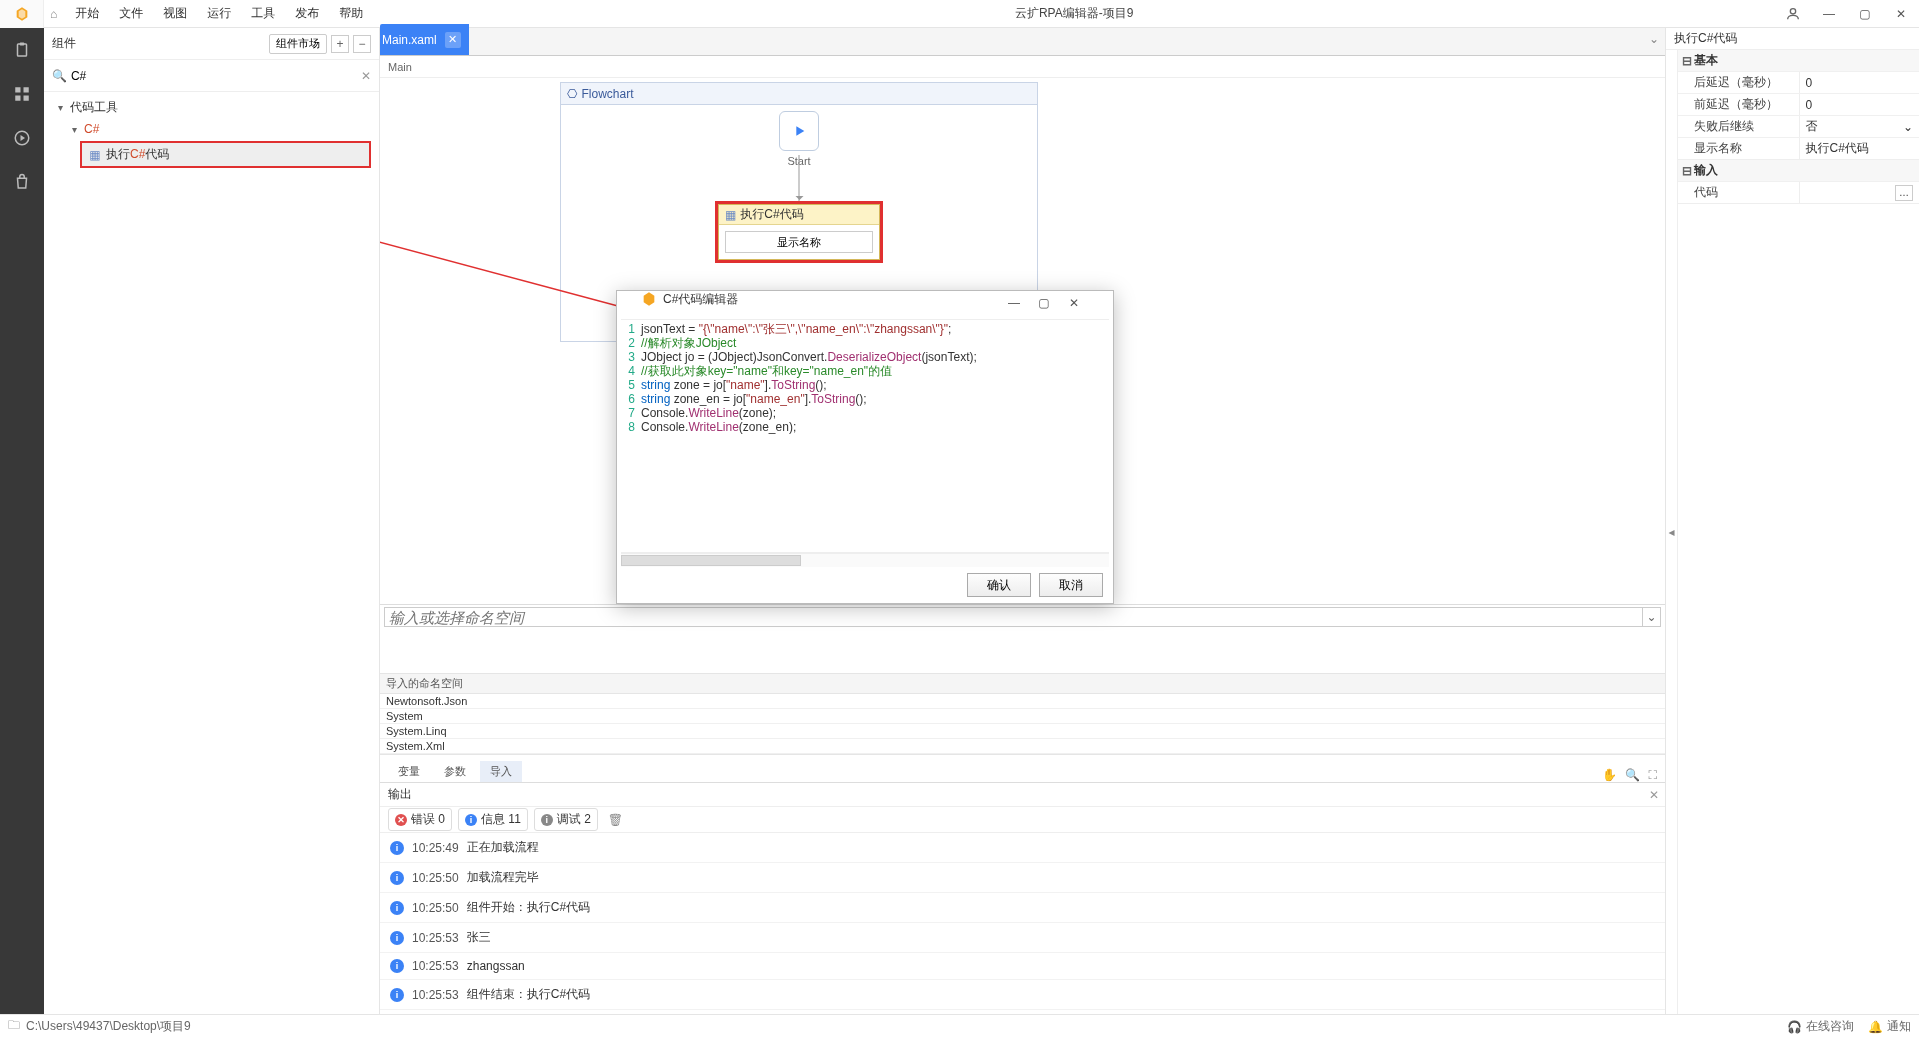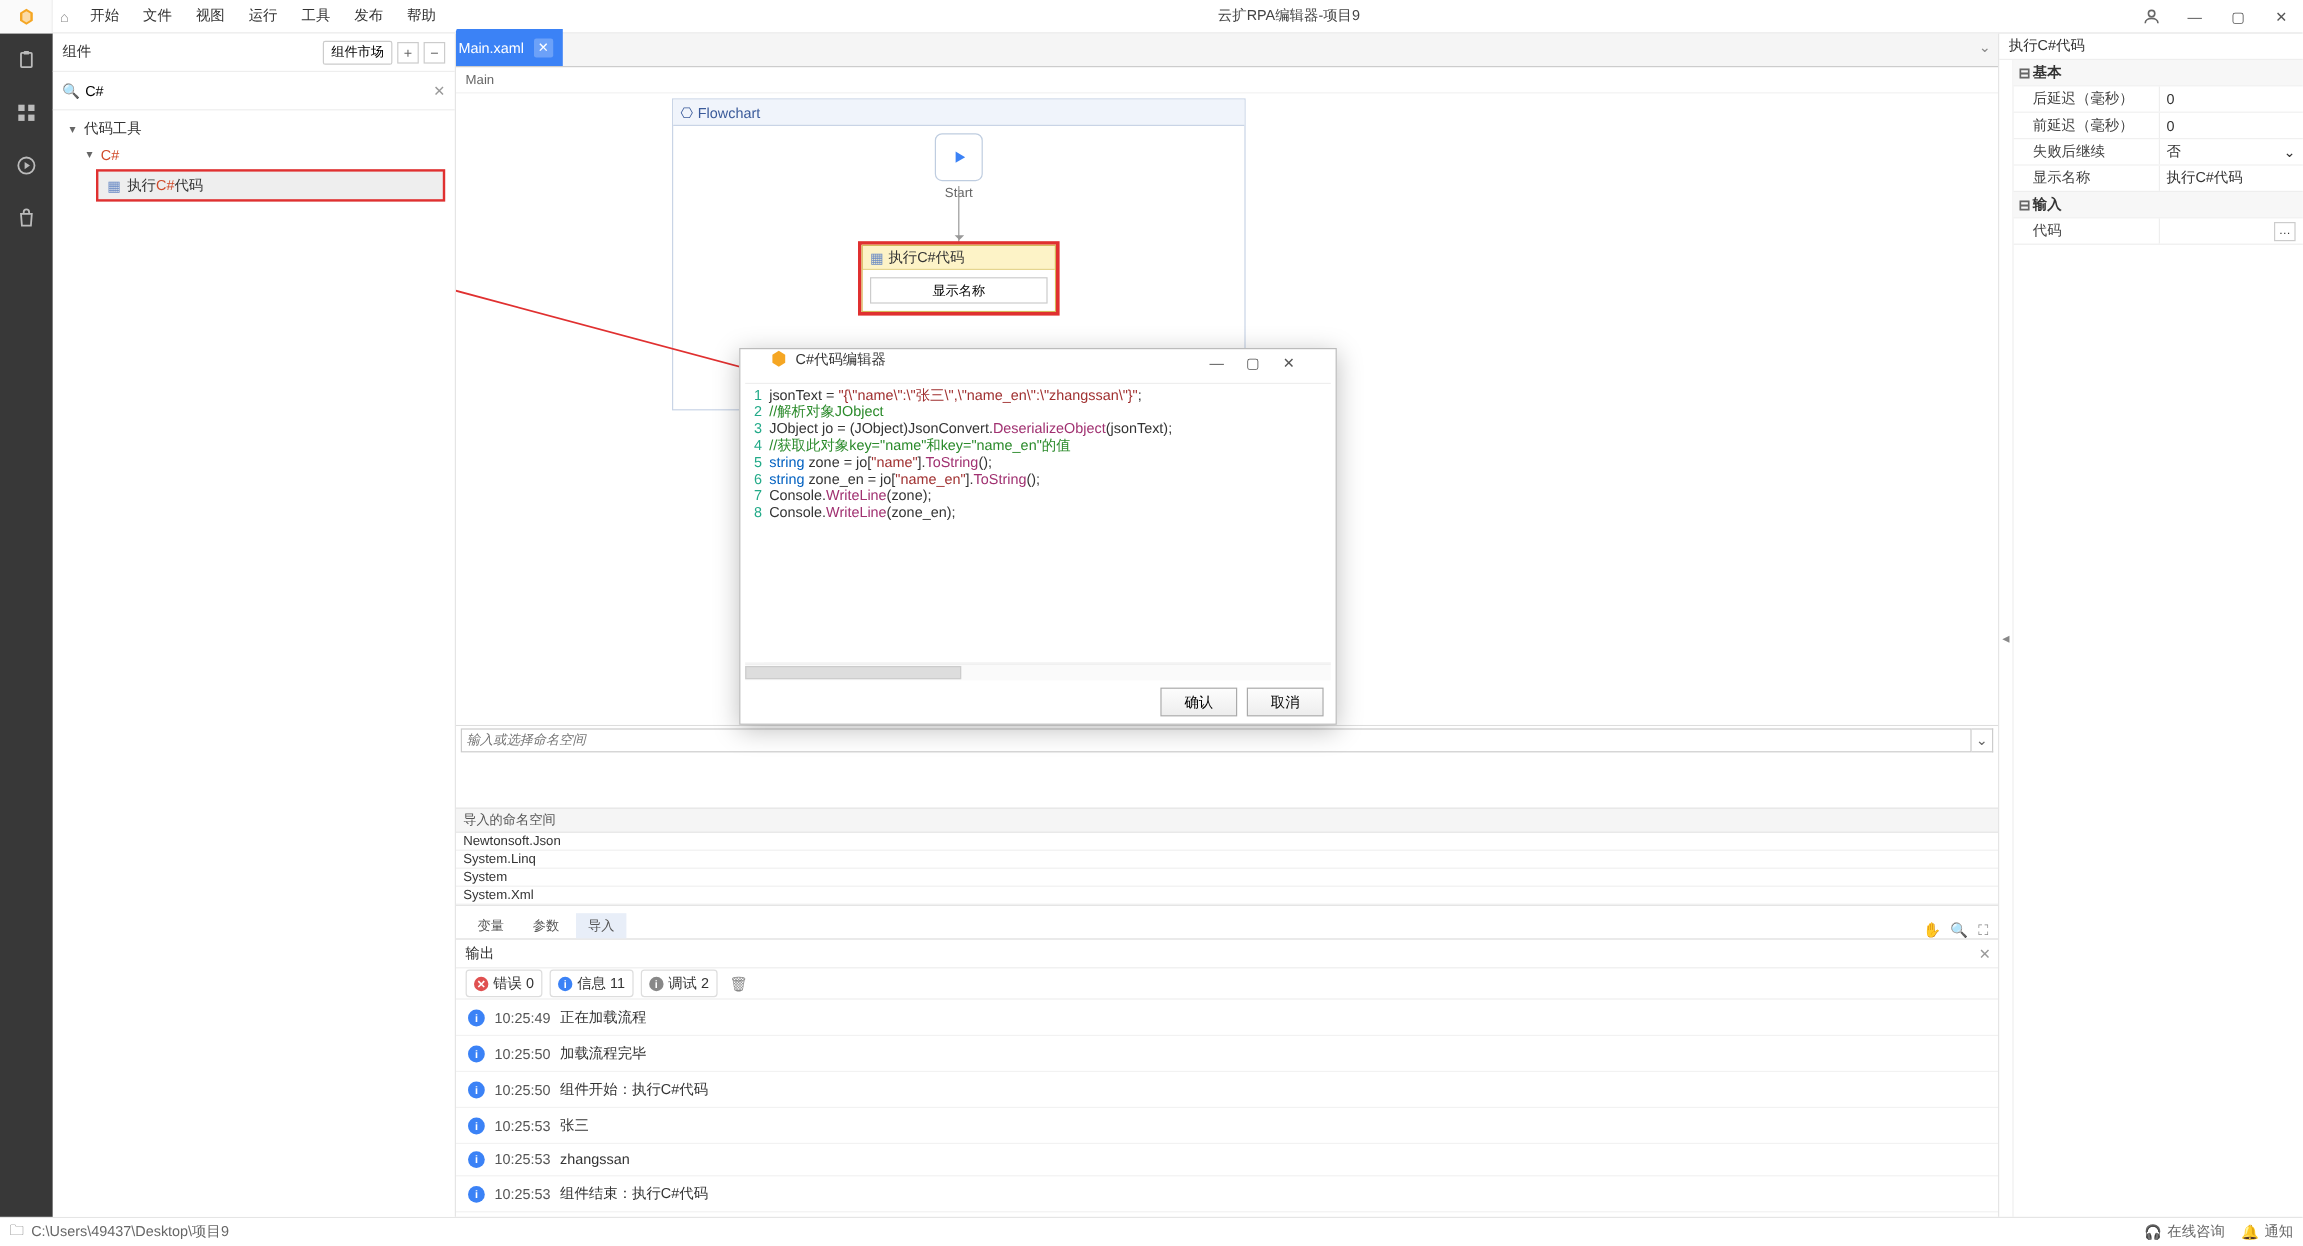--- a/index.html
+++ b/index.html
@@ -68,21 +68,21 @@
 
 .conn { position:absolute; left:50%; top:72px; width:1px; height:48px; background:#999; transform:translateX(-50%);}
 .conn::after { content:""; position:absolute; bottom:-1px; left:-3px; border:4px solid transparent; border-top-color:#999;}
 
 
 .anno-arrow { position:absolute; pointer-events:none; }
 
 
 .nswrap { border-top:1px solid #ddd; }
 .nsinput { display:flex; padding:2px 4px;}
-.nsinput input { flex:1; height:20px; border:1px solid #ccc; padding:0 4px; font-style:italic; color:#999; font-size:11px;}
+.nsinput input { flex:1; height:20px; border:1px solid #ccc; padding:0 4px; font-style:italic; color:#999; font-size:15px;}
 .nsinput .dd { width:18px; height:20px; border:1px solid #ccc; border-left:none; display:flex; align-items:center; justify-content:center; color:#666;}
 .nshdr { padding:2px 6px; background:#f5f5f5; border-top:1px solid #e5e5e5; border-bottom:1px solid #e5e5e5; color:#555; font-size:11px;margin-top:44px;}
 .nslist .ni { padding:1px 6px; font-size:11px; border-bottom:1px solid #f0f0f0;}
 .nslist .ni.sel { background:#fdf0b8;}
 .bottomtabs { height:28px; border-top:1px solid #e5e5e5; display:flex; align-items:flex-end; padding:0 8px; gap:4px; position:relative;}
 .bottomtabs .bt { padding:3px 10px; color:#555; font-size:11px;}
 .bottomtabs .bt.active { background:#e8eef8;}
 .bottomtabs .icns { position:absolute; right:8px; display:flex; gap:8px; color:#888;}
 
 
@@ -282,22 +282,22 @@
     </div>
 
     <div class="nswrap">
       <div class="nsinput">
         <input placeholder="输入或选择命名空间" style="">
         <span class="dd">⌄</span>
       </div>
       <div class="nshdr">导入的命名空间</div>
       <div class="nslist" id="nslist">
           <div class="ni">Newtonsoft.Json</div>
+          <div class="ni">System</div>
           <div class="ni">System.Linq</div>
-          <div class="ni">System</div>
           <div class="ni">System.Xml</div>
         </div>
     </div>
 
     <div class="bottomtabs">
       <span class="bt">变量</span>
       <span class="bt">参数</span>
       <span class="bt active">导入</span>
       <div class="icns">
         <span>✋</span>

